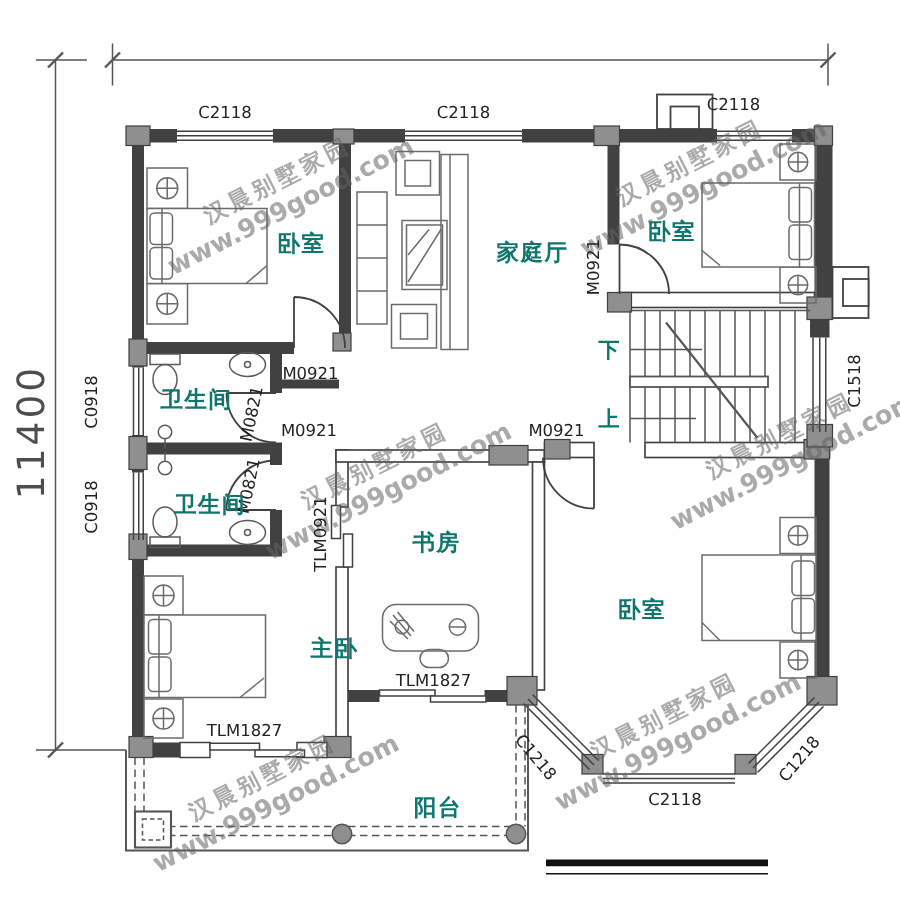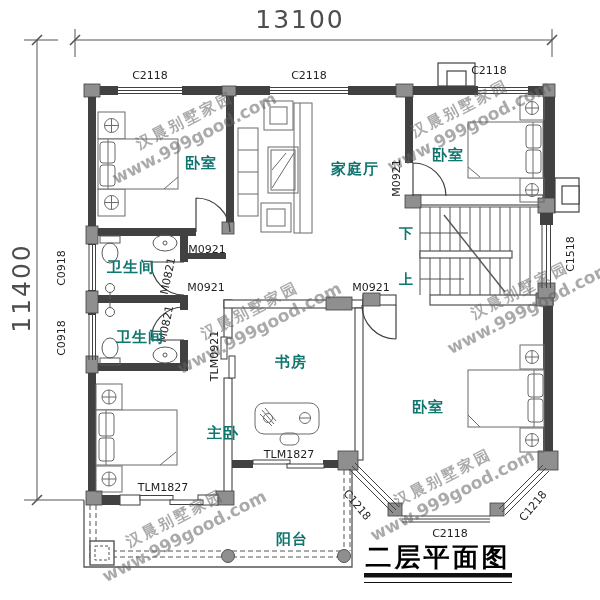--- a/index.html
+++ b/index.html
@@ -287,21 +287,20 @@
     </div>
 <div class="wm" style="left:448px;top:487px;">
   <span class="l1">汉晨别墅家园</span>
       <span class="l2">www.999good.com</span>
     </div>
 <div class="wm" style="left:180px;top:528px;">
   <span class="l1">汉晨别墅家园</span>
       <span class="l2">www.999good.com</span>
     </div>
 
-<div class="lbl dim" style="left:300px;top:19px;">13100</div>
 <div class="lbl dim vert" style="left:21px;top:288px;">11400</div>
 
 <div class="lbl tag" style="left:150px;top:75px;">C2118</div>
 <div class="lbl tag" style="left:309px;top:75px;">C2118</div>
 <div class="lbl tag" style="left:489px;top:70px;">C2118</div>
 <div class="lbl tag vert" style="left:61px;top:268px;">C0918</div>
 <div class="lbl tag vert" style="left:61px;top:338px;">C0918</div>
 <div class="lbl tag vert" style="left:570px;top:254px;">C1518</div>
 <div class="lbl tag" style="left:207px;top:249px;">M0921</div>
 <div class="lbl tag" style="left:206px;top:287px;">M0921</div>
@@ -322,15 +321,14 @@
 <div class="lbl room" style="left:131px;top:267px;">卫生间</div>
 <div class="lbl room" style="left:140px;top:337px;">卫生间</div>
 <div class="lbl room" style="left:291px;top:362px;">书房</div>
 <div class="lbl room" style="left:197px;top:433px;margin-left:26px;">主卧</div>
 <div class="lbl room" style="left:428px;top:407px;">卧室</div>
 <div class="lbl room" style="left:292px;top:539px;">阳台</div>
 
 <div class="lbl stair-txt" style="left:406px;top:234px;">下</div>
 <div class="lbl stair-txt" style="left:406px;top:280px;">上</div>
 
-<div class="lbl title" style="left:438px;top:557px;">二层平面图</div>
 
 </div>
 
 </body></html>

